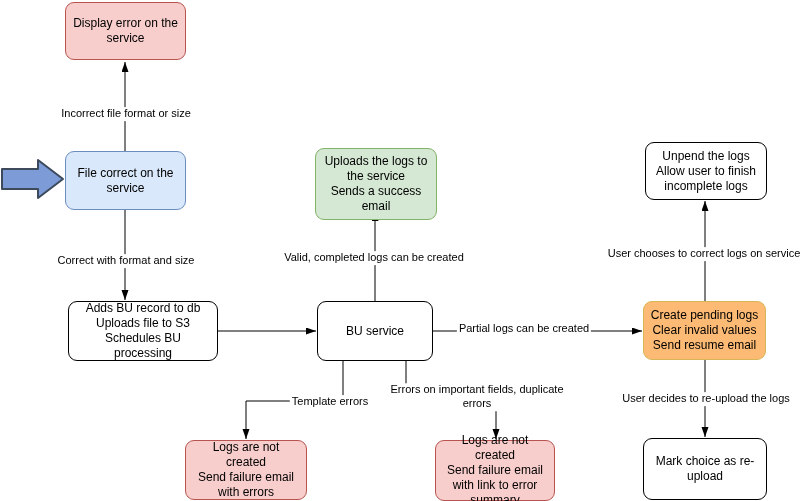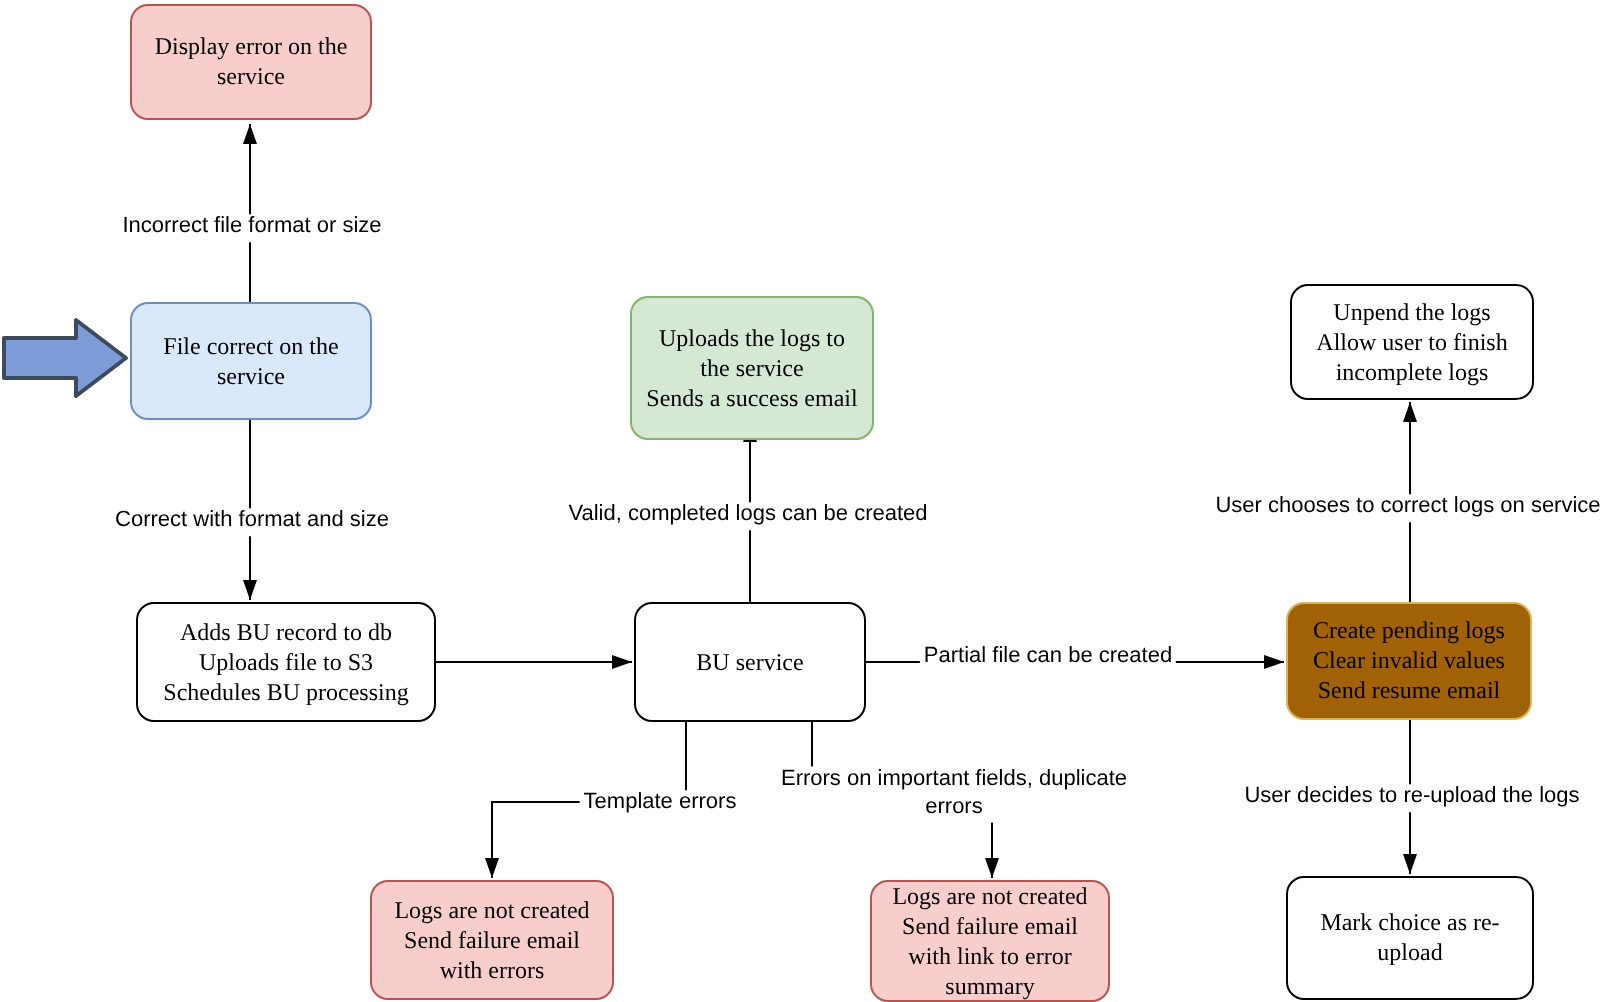--- a/index.html
+++ b/index.html
@@ -20,26 +20,25 @@
     border-radius:9px;
     background:#fff;
     display:flex;
     align-items:center;
     justify-content:center;
     text-align:center;
     white-space:pre-line;
     font-size:12px;
     line-height:1.25;
     padding:3px 6px;
-    font-family:Liberation Serif, serif;
   }
   .node.pink{background:#f8cecc;border-color:#b85450;}
   .node.blue{background:#dae8fc;border-color:#6c8ebf;}
   .node.green{background:#d5e8d4;border-color:#82b366;}
-  .node.yellow{background:#a16207;border-color:#d6b656;}
+  .node.yellow{background:#fdba74;border-color:#d6b656;}
   .elabel{
     position:absolute;
     transform:translate(-50%,-50%);
     background:#ffffff;
     font-size:11px;
     line-height:1.25;
     text-align:center;
     white-space:nowrap;
     padding:0 2px;
   }
@@ -64,21 +63,21 @@
     <path class="edge" d="M705,301 L705,201" marker-end="url(#arrow)"></path>
     <path class="edge" d="M705,360 L705,437" marker-end="url(#arrow)"></path>
     <path class="edge" d="M343,361 L343,401 L246,401 L246,439" marker-end="url(#arrow)"></path>
     <path class="edge" d="M406,361 L406,401 L496,401 L496,439" marker-end="url(#arrow)"></path>
     <polygon points="2,169 38,169 38,160 63,179 38,198 38,189 2,189" fill="#7d9bd6" stroke="#3c4a5c" stroke-width="2" stroke-linejoin="round"></polygon>
   </svg>
 
   <div class="elabel" style="left:126px;top:114px;">Incorrect file format or size</div>
   <div class="elabel" style="left:126px;top:261px;">Correct with format and size</div>
   <div class="elabel" style="left:374px;top:258px;">Valid, completed logs can be created</div>
-  <div class="elabel" style="left:524px;top:329px;">Partial file can be created</div>
+  <div class="elabel" style="left:524px;top:329px;">Partial logs can be created</div>
   <div class="elabel" style="left:704px;top:254px;">User chooses to correct logs on service</div>
   <div class="elabel" style="left:706px;top:399px;">User decides to re-upload the logs</div>
   <div class="elabel" style="left:330px;top:402px;">Template errors</div>
   <div class="elabel wrap" style="left:477px;top:397px;">Errors on important fields, duplicate errors</div>
 
   <div class="node pink" style="left:65px;top:2px;width:121px;height:58px;">Display error on the service</div>
   <div class="node blue" style="left:65px;top:151px;width:121px;height:59px;">File correct on the service</div>
   <div class="node" style="left:68px;top:301px;width:150px;height:60px;">Adds BU record to db
 Uploads file to S3
 Schedules BU processing</div>

